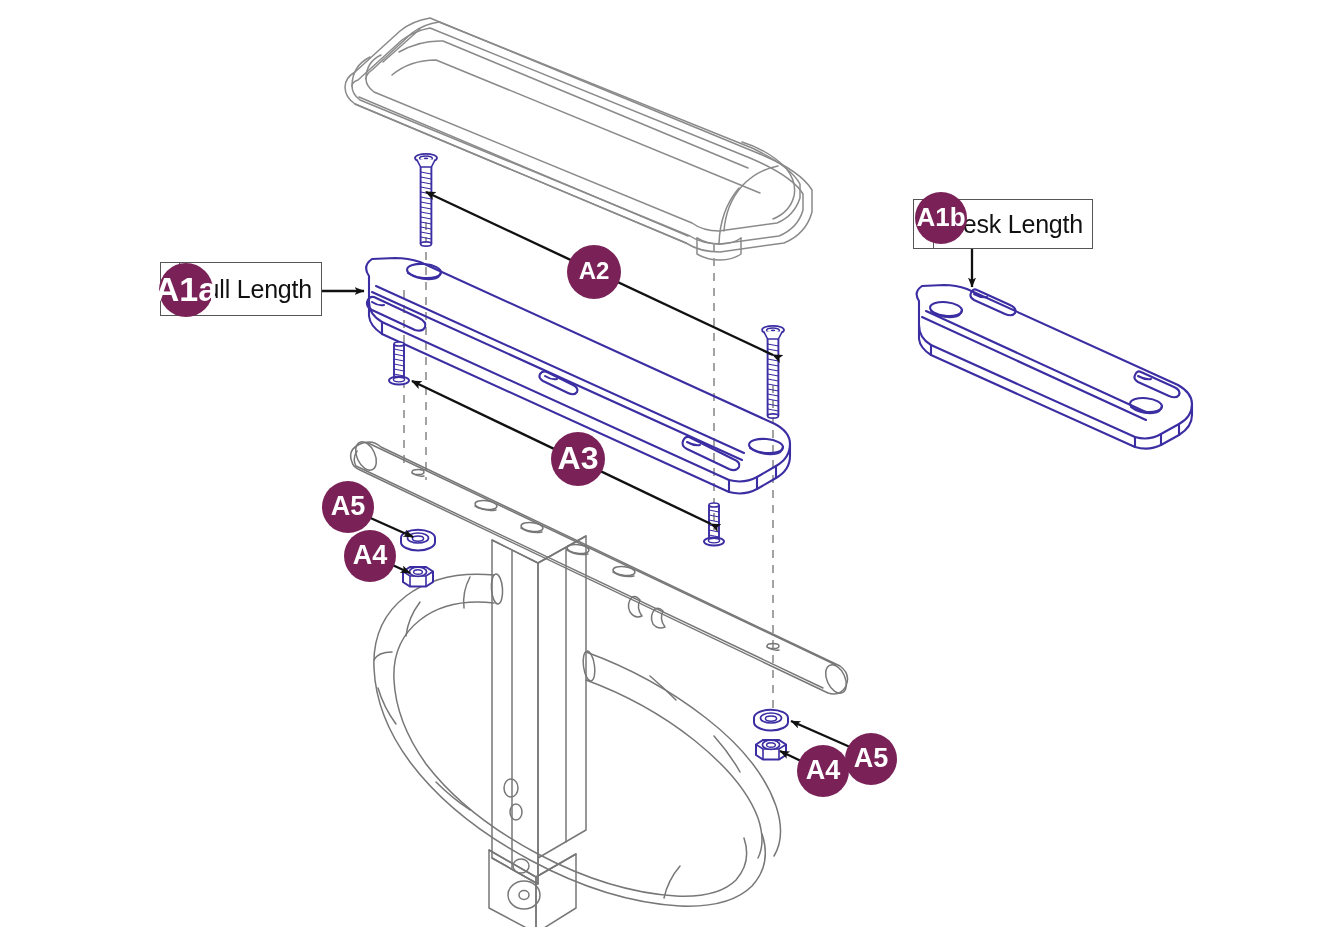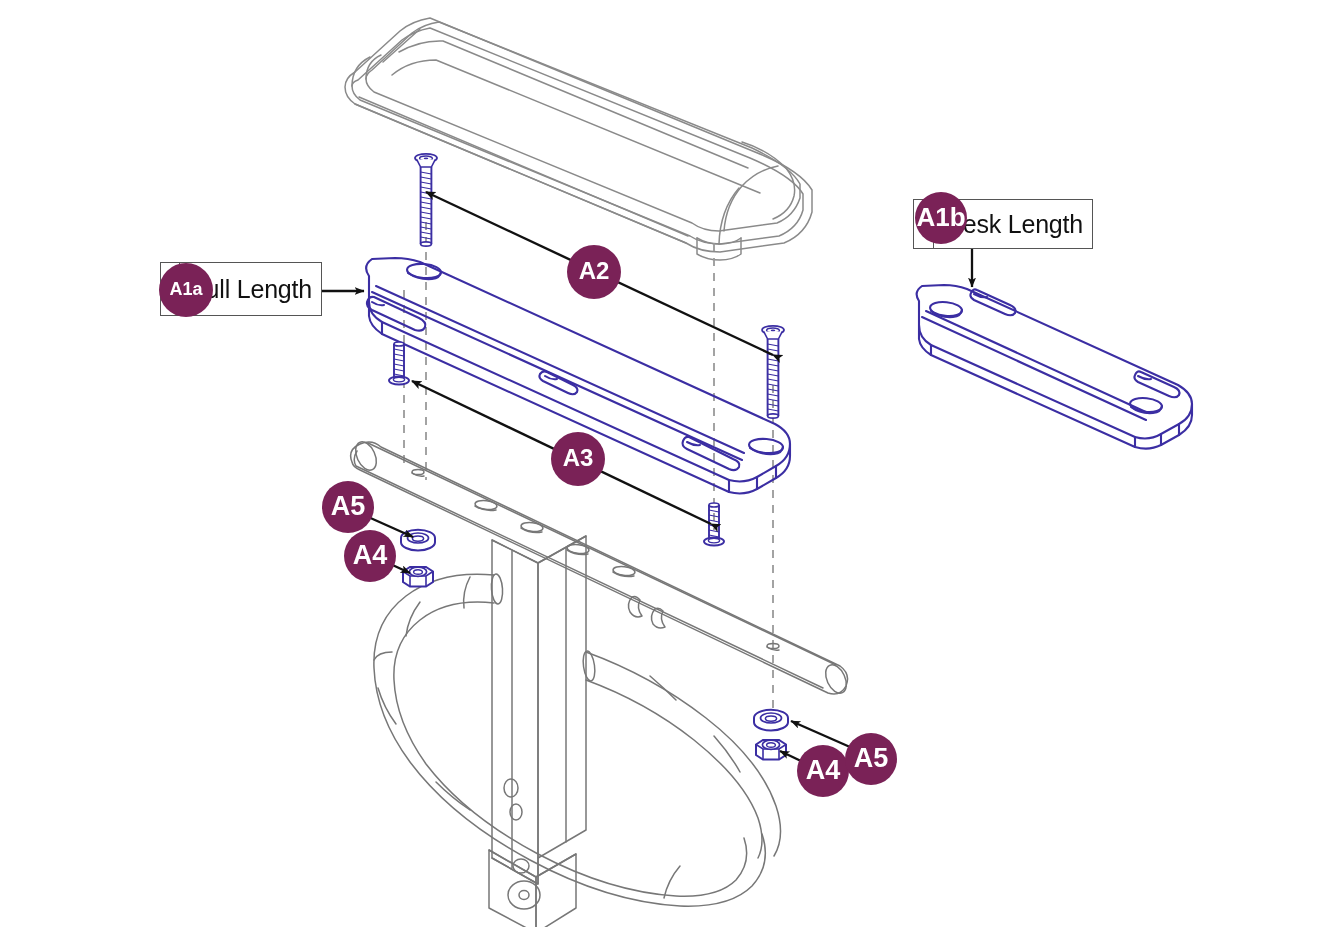--- a/index.html
+++ b/index.html
@@ -298,38 +298,38 @@
       <line x1="972" y1="249" x2="972" y2="287" marker-end="url(#ah)"></line>
     </g>
   </svg>
 
   <div class="callout-box" style="left:160px;top:262px;width:162px;height:54px;">
     <div class="cb-badge"></div>
     <div style="width:52px;"></div>
     <div class="cb-sep"></div>
     <div class="cb-text">Full Length</div>
   </div>
-  <div class="badge" style="left:159px;top:263px;width:54px;height:54px;font-size:18px;">
+  <div class="badge" style="left:159px;top:263px;width:54px;height:54px;font-size:34px;">
     <span>A1a</span>
   </div>
 
   <div class="callout-box" style="left:913px;top:199px;width:180px;height:50px;">
     <div class="cb-badge"></div>
     <div style="width:54px;"></div>
     <div class="cb-sep"></div>
     <div class="cb-text">Desk Length</div>
   </div>
   <div class="badge" style="left:915px;top:192px;width:52px;height:52px;font-size:26px;text-align:center;">
     <span>A1b</span>
   </div>
 
   <div class="badge" style="left:567px;top:245px;width:54px;height:54px;font-size:24px;">
     <span>A2</span>
   </div>
-  <div class="badge" style="left:551px;top:432px;width:54px;height:54px;font-size:24px;">
+  <div class="badge" style="left:551px;top:432px;width:54px;height:54px;font-size:32px;">
     <span>A3</span>
   </div>
   <div class="badge" style="left:322px;top:481px;width:52px;height:52px;font-size:27px;">
     <span>A5</span>
   </div>
   <div class="badge" style="left:344px;top:530px;width:52px;height:52px;font-size:27px;">
     <span>A4</span>
   </div>
   <div class="badge" style="left:797px;top:745px;width:52px;height:52px;font-size:27px;">
     <span>A4</span>

